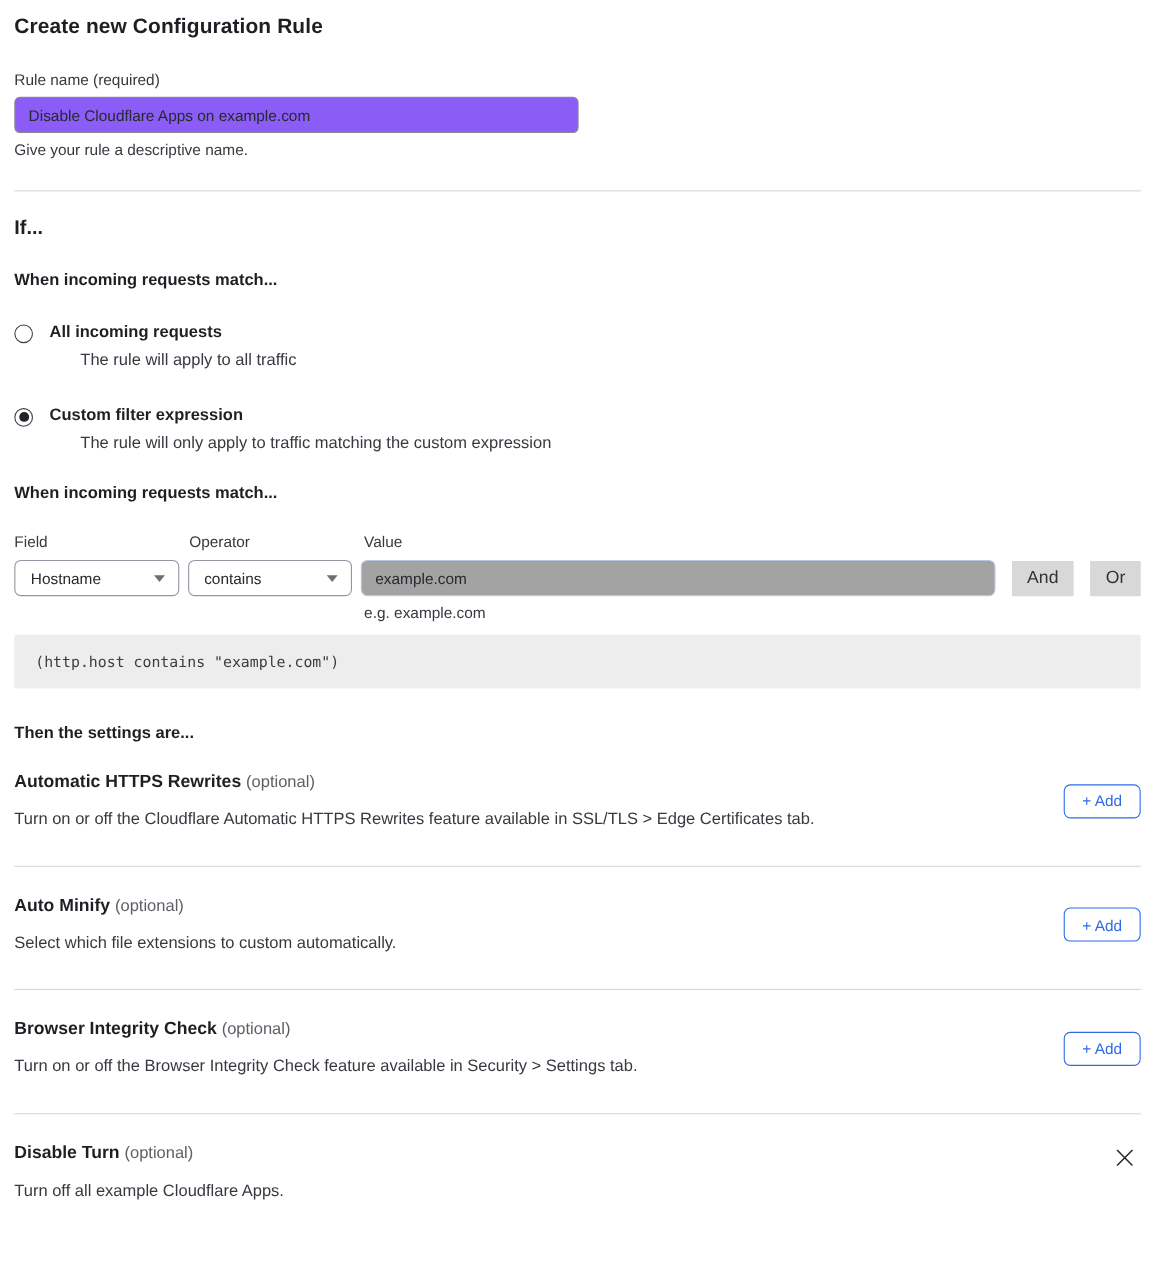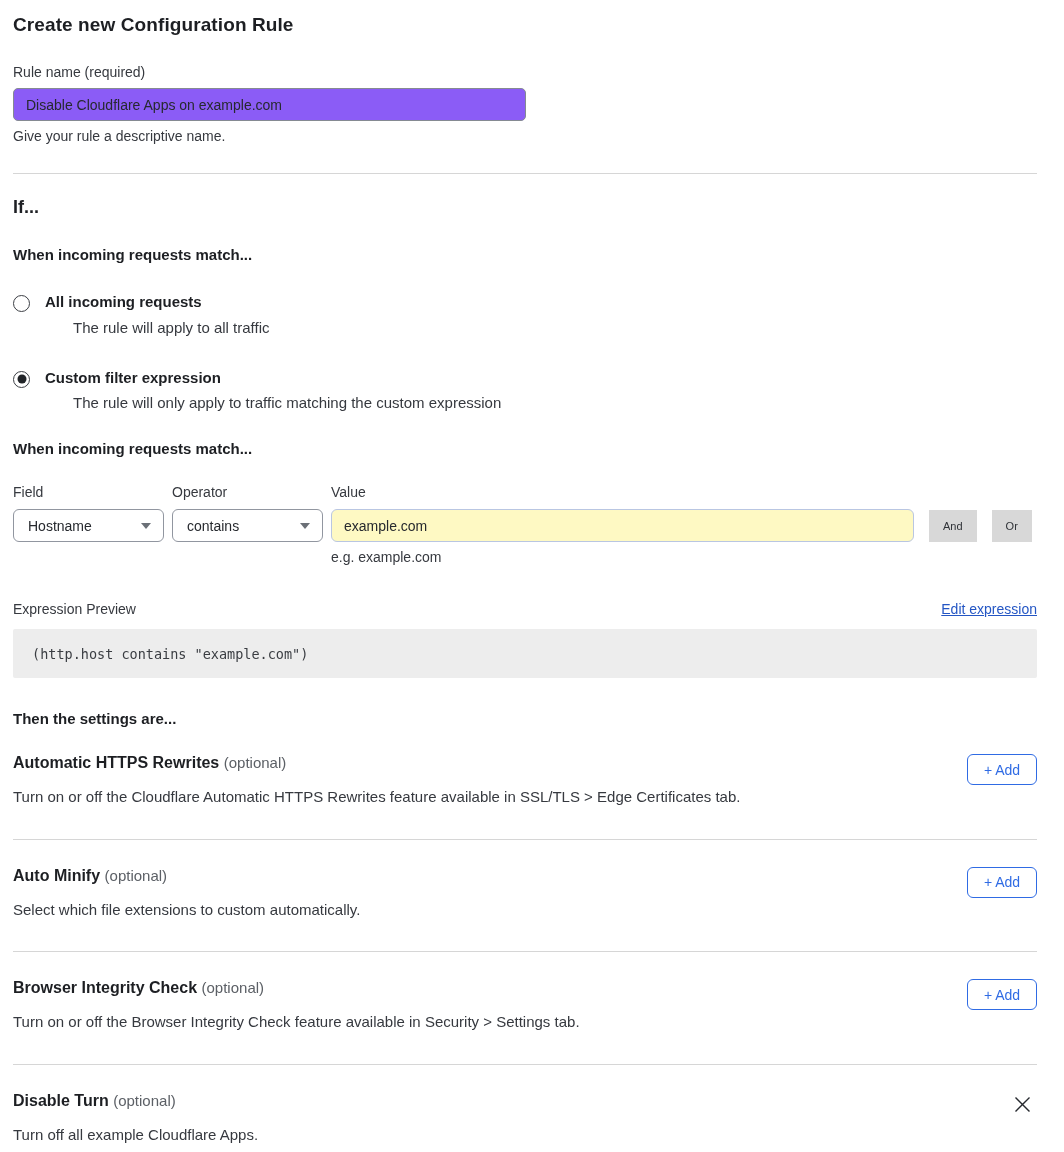--- a/index.html
+++ b/index.html
@@ -134,35 +134,35 @@
     width: 0; height: 0;
     border-left: 5px solid transparent;
     border-right: 5px solid transparent;
     border-top: 6px solid #6b7077;
   }
   .value-input {
     width: 583px;
     height: 33px;
     border: 1px solid #b9c6e2;
     border-radius: 6px;
-    background: #fef9c3;
+    background: #a3a3a3;
     padding: 0 12px;
     font-size: 14px;
     font-family: "Liberation Sans", "DejaVu Sans", sans-serif;
     color: #26292e;
     outline: none;
   }
   .conj-button {
     height: 32px;
     padding: 0 14px;
     border: none;
     border-radius: 0;
     background: #d8d8d8;
     color: #2f3237;
-    font-size: 11px;
+    font-size: 16px;
     font-family: "Liberation Sans", "DejaVu Sans", sans-serif;
     cursor: pointer;
   }
   .conj-and { margin-left: 15px; }
   .conj-or { margin-left: 15px; }
   .value-helper {
     font-size: 14px;
     color: #36393f;
     margin-top: 7px;
     margin-left: 318px;
@@ -194,21 +194,21 @@
   }
   h3.then-heading {
     font-size: 15px;
     font-weight: 700;
     color: #1d1f23;
     margin-top: 32px;
   }
   .setting-section {
     display: flex;
     justify-content: space-between;
-    align-items: flex-start;
+    align-items: center;
     padding: 27px 0 32px 0;
   }
   .setting-texts { max-width: 840px; }
   .setting-title {
     font-size: 16px;
     color: #1d1f23;
     font-weight: 700;
   }
   .setting-optional {
     font-size: 15px;
@@ -299,24 +299,20 @@
         <span>contains</span>
         <span class="chevron"></span>
       </div>
       <input class="value-input" type="text" value="example.com" style="">
       <button class="conj-button conj-and">And</button>
       <button class="conj-button conj-or">Or</button>
     </div>
     <div class="value-helper">e.g. example.com</div>
   </div>
 
-  <div class="preview-row">
-    <span class="preview-label">Expression Preview</span>
-    <a class="edit-link">Edit expression</a>
-  </div>
   <div class="code-block">
     <span>(http.host contains "example.com")</span>
   </div>
 
   <h3 class="then-heading">Then the settings are...</h3>
 
   <div class="setting-section">
     <div class="setting-texts">
       <div class="setting-title"><span>Automatic HTTPS Rewrites</span> <span class="setting-optional">(optional)</span></div>
       <div class="setting-desc">Turn on or off the Cloudflare Automatic HTTPS Rewrites feature available in SSL/TLS &gt; Edge Certificates tab.</div>

